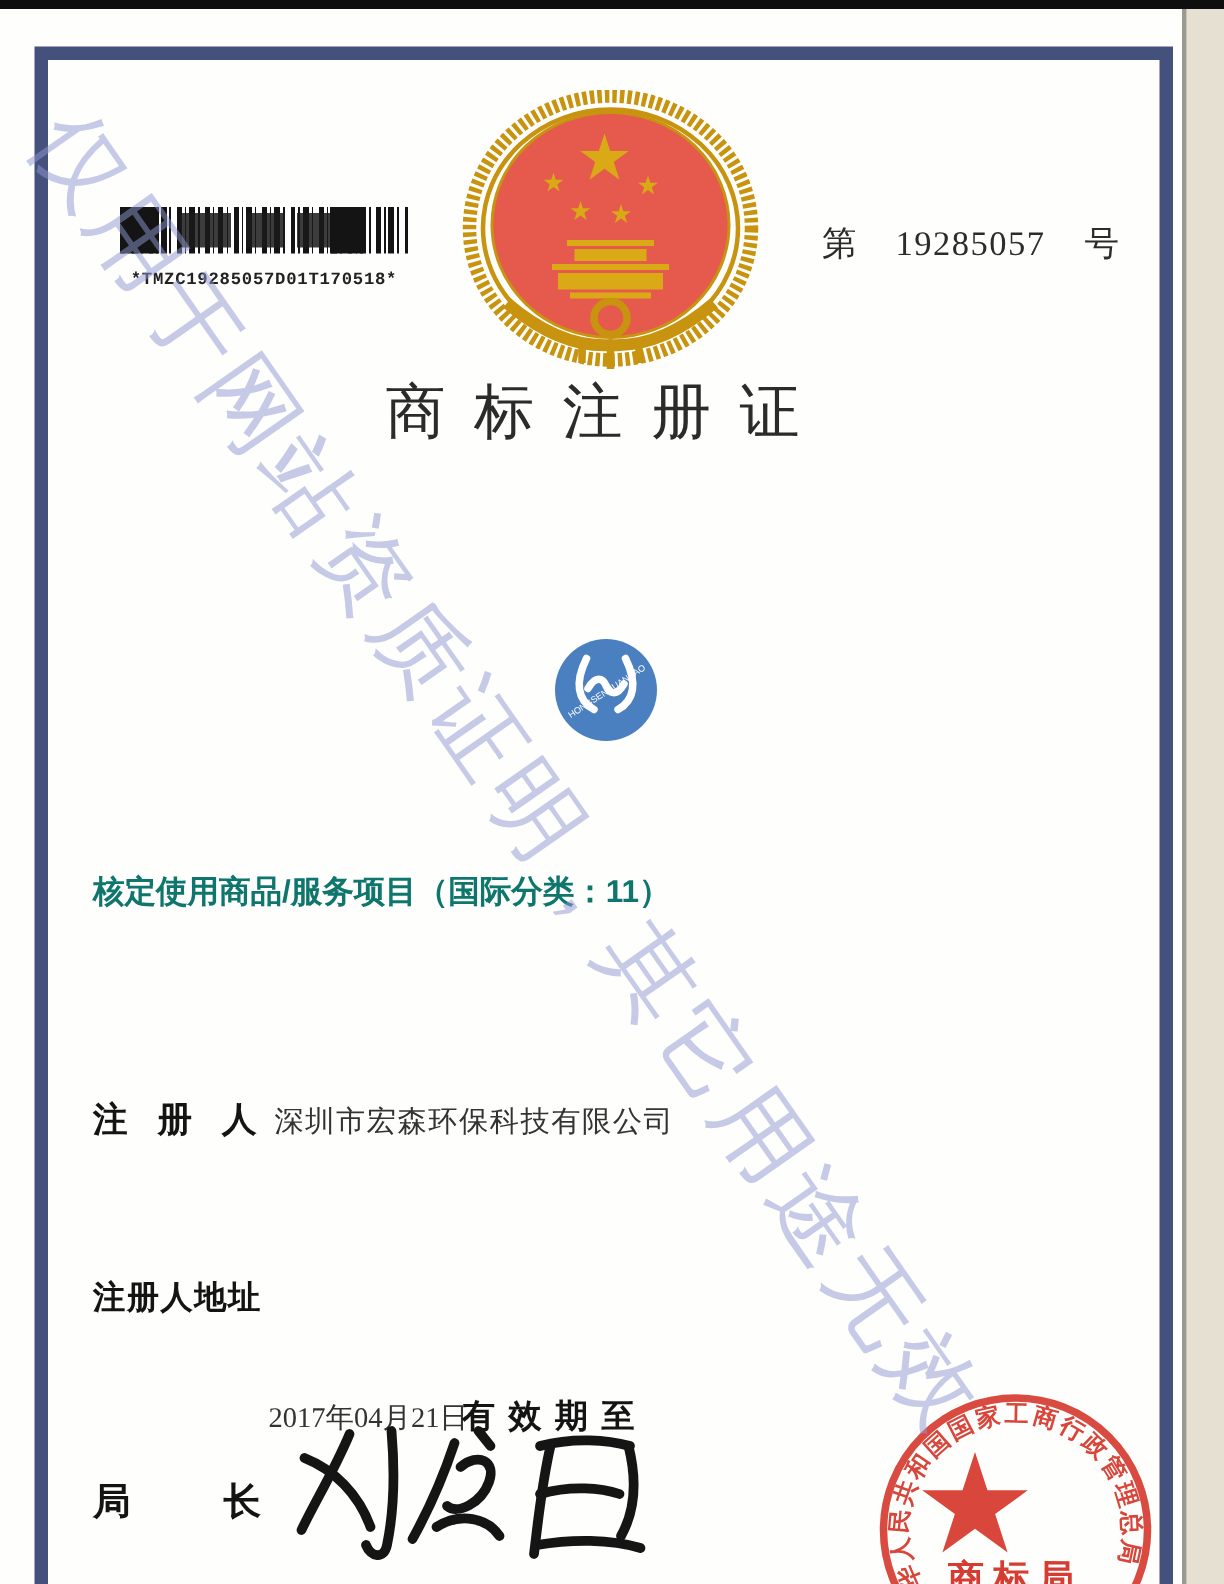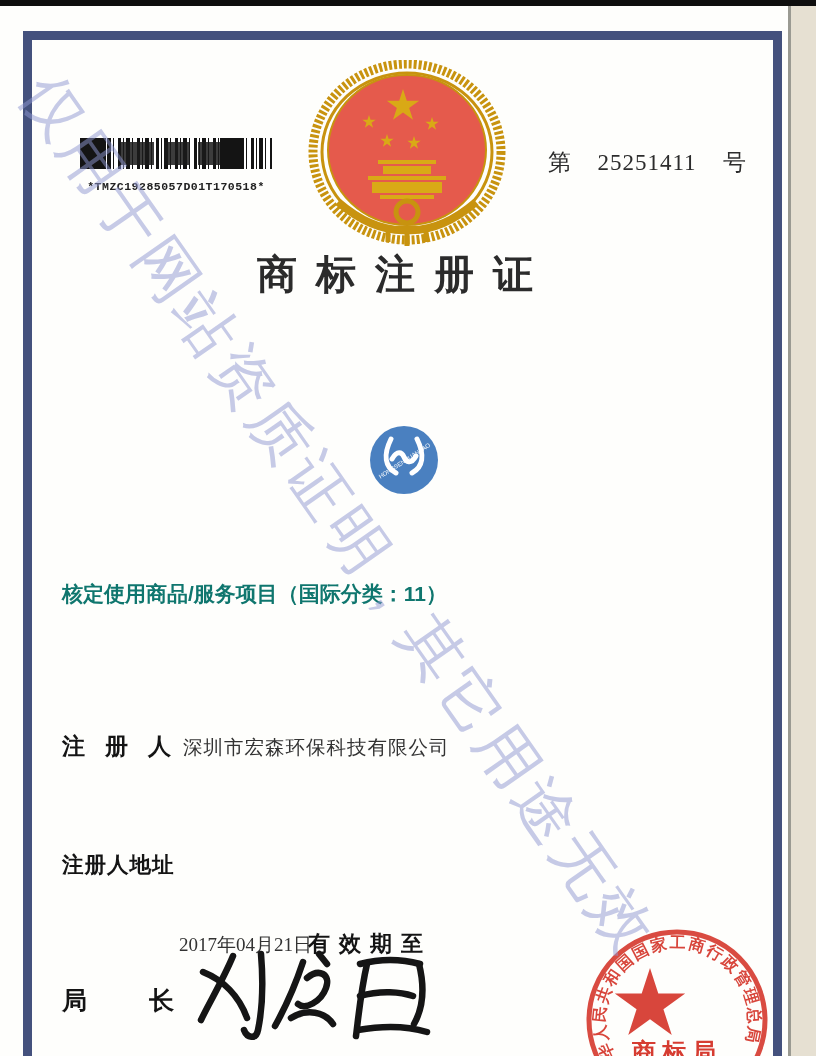--- a/index.html
+++ b/index.html
@@ -23,21 +23,21 @@
   .barcode-bars:after{content:"";position:absolute;right:30px;top:0;width:22px;height:31px;background:#141414;}
   .barcode-blob{position:absolute;top:4px;height:23px;background:#1a1a1a;opacity:.85;}
   .barcode-text{font-family:"Liberation Mono",monospace;font-size:11.5px;color:#222;
      letter-spacing:.5px;margin-top:11px;font-weight:700;}
   
   .cert-no{position:absolute;left:548px;top:147px;width:198px;display:flex;
      justify-content:space-between;align-items:center;font-size:23px;color:#2c2c2c;}
   .cert-no .num{letter-spacing:1px;}
   
   .title{position:absolute;left:0;top:247px;width:790px;text-align:center;
-     font-size:40px;font-weight:700;color:#2b2b2b;letter-spacing:19px;text-indent:19px;}
+     font-size:40px;font-weight:400;color:#2b2b2b;letter-spacing:19px;text-indent:19px;}
   
   .emblem{position:absolute;left:308px;top:60px;}
   
   .tm-logo{position:absolute;left:366px;top:422px;}
   
   .heading{position:absolute;left:62px;top:580px;font-family:"Liberation Sans",sans-serif;
      font-weight:700;font-size:21px;color:#0f766e;}
   .class-text{position:absolute;left:62px;top:618px;width:692px;font-size:16.5px;
      line-height:27px;color:#222;}
   .class-text b{font-family:"Liberation Sans",sans-serif;font-size:17px;}
@@ -103,21 +103,21 @@
     </g>
     <g stroke="#c8930f" fill="none">
       <circle cx="99" cy="152" r="11" stroke-width="5"></circle>
       <path d="M30,142 Q65,172 99,170 Q133,172 168,142" stroke-width="8"></path>
       <path d="M80,170 v12 M99,172 v14 M118,170 v12" stroke-width="5"></path>
     </g>
   </svg>
 
   <div class="cert-no">
     <span>第</span>
-    <span class="num">25251411</span>
+    <span class="num">19285057</span>
     <span>号</span>
   </div>
 
   <div class="title">商标注册证</div>
 
   <svg class="tm-logo" width="76" height="76" viewBox="0 0 76 76">
     <circle cx="38" cy="38" r="34" fill="#4a80c0"></circle>
     <g stroke="#ffffff" stroke-width="5" fill="none" stroke-linecap="round">
       <path d="M25,17 C17,33 19,45 30,51"></path>
       <path d="M51,17 C59,33 57,45 46,51"></path>

